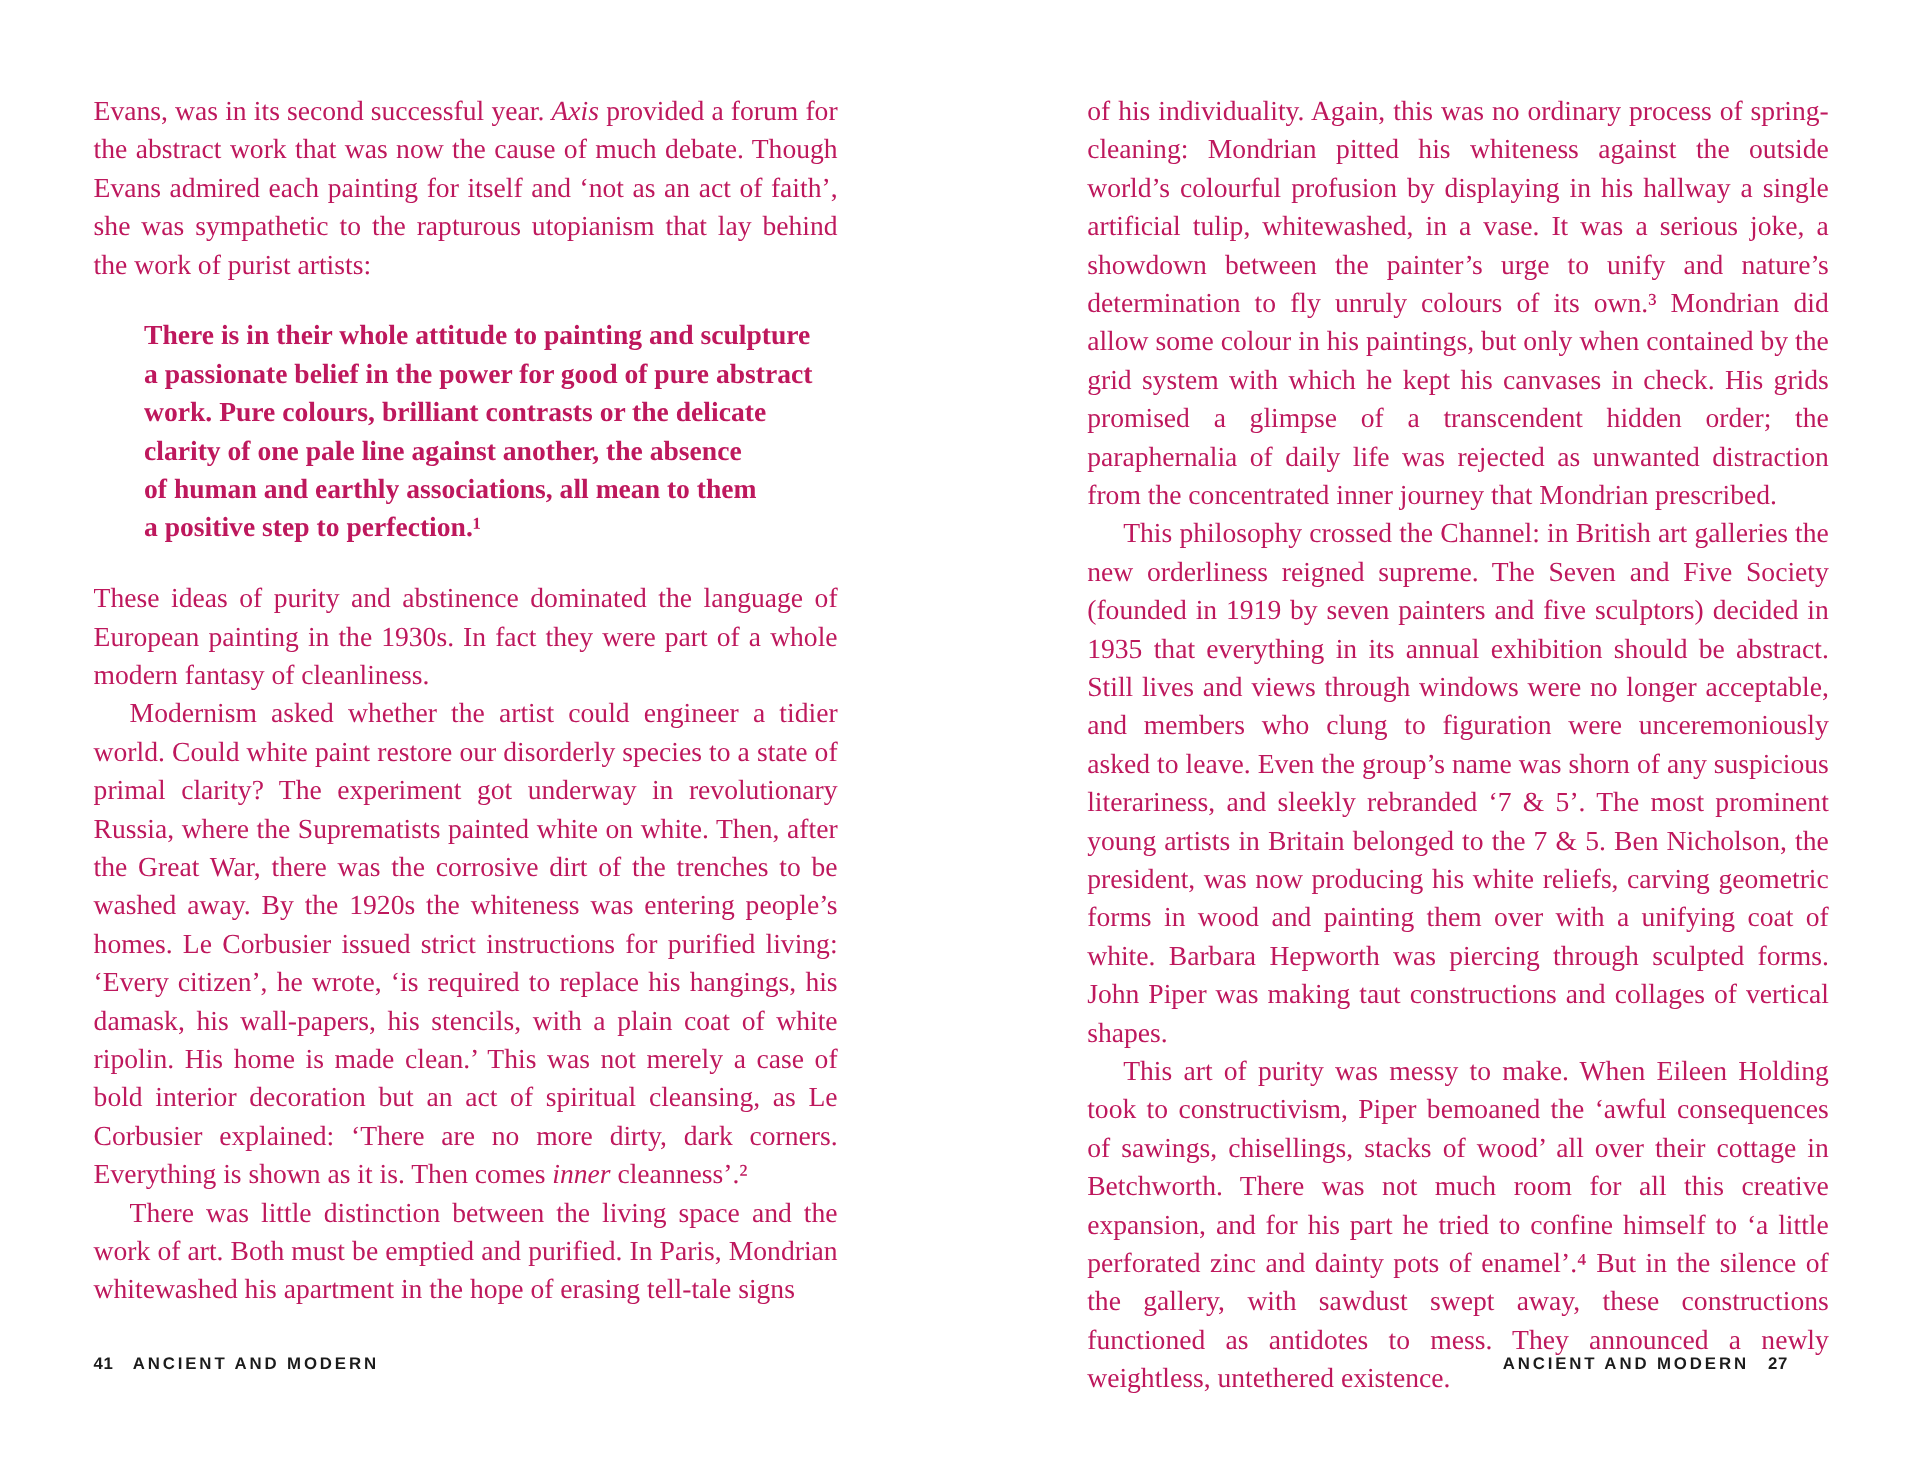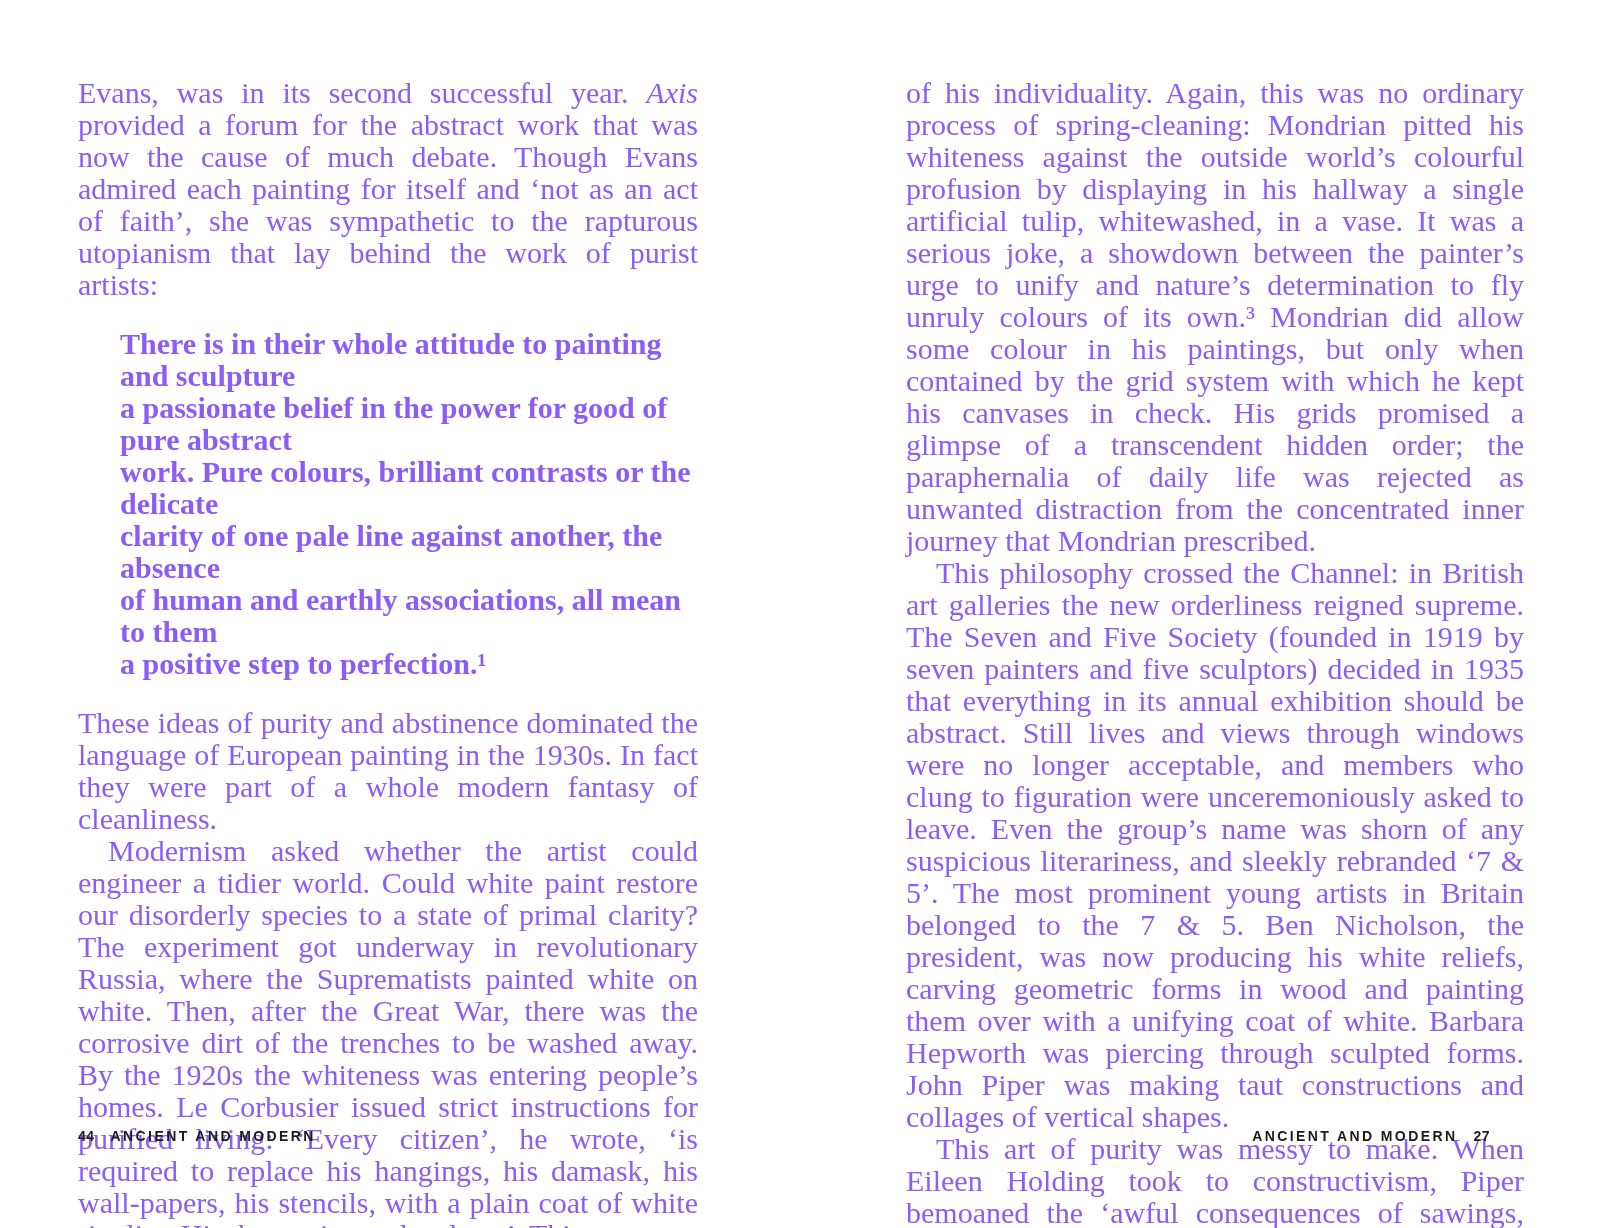--- a/index.html
+++ b/index.html
@@ -18,24 +18,24 @@
   }
   .page {
     position: absolute;
     top: 77px;
   }
   .page.left  { left: 78px;  width: 620px; }
   .page.right { left: 906px; width: 618px; }
 
   .text-block p {
     margin: 0;
-    font-size: 30px;
+    font-size: 23px;
     line-height: 32px;
     text-align: justify;
-    color: #8b5cf6;
+    color: #be185d;
   }
   .text-block p.indent { text-indent: 30px; }
   .text-block p.quote {
     margin: 27px 0 27px 42px;
     text-align: left;
     font-weight: bold;
   }
   .italic { font-style: italic; }
 
   .footer {
@@ -58,32 +58,33 @@
 <body>
 
 <div class="spread">
 
   <div class="page left">
     <div class="text-block">
         <p><span>Evans, was in its second successful year. </span><span class="italic">Axis</span><span> provided a forum for the abstract work that was now the cause of much debate. Though Evans admired each painting for itself and ‘not as an act of faith’, she was sympathetic to the rapturous utopianism that lay behind the work of purist artists:</span></p>
         <p class="quote">There is in their whole attitude to painting and sculpture<br>a passionate belief in the power for good of pure abstract<br>work. Pure colours, brilliant contrasts or the delicate<br>clarity of one pale line against another, the absence<br>of human and earthly associations, all mean to them<br>a positive step to perfection.¹</p>
         <p><span>These ideas of purity and abstinence dominated the language of European painting in the 1930s. In fact they were part of a whole modern fantasy of cleanliness.</span></p>
         <p class="indent"><span>Modernism asked whether the artist could engineer a tidier world. Could white paint restore our disorderly species to a state of primal clarity? The experiment got underway in revolutionary Russia, where the Suprematists painted white on white. Then, after the Great War, there was the corrosive dirt of the trenches to be washed away. By the 1920s the whiteness was entering people’s homes. Le Corbusier issued strict instructions for purified living: ‘Every citizen’, he wrote, ‘is required to replace his hangings, his damask, his wall-papers, his stencils, with a plain coat of white ripolin. His home is made clean.’ This was not merely a case of bold interior decoration but an act of spiritual cleansing, as Le Corbusier explained: ‘There are no more dirty, dark corners. Everything is shown as it is. Then comes </span><span class="italic">inner</span><span> cleanness’.²</span></p>
+        <p class="indent"><span>There was little distinction between the living space and the work of art. Both must be emptied and purified. In Paris, Mondrian whitewashed his apartment in the hope of erasing tell-tale signs</span></p>
       </div>
   </div>
 
   <div class="page right">
     <div class="text-block">
         <p><span>of his individuality. Again, this was no ordinary process of spring-cleaning: Mondrian pitted his whiteness against the outside world’s colourful profusion by displaying in his hallway a single artificial tulip, whitewashed, in a vase. It was a serious joke, a showdown between the painter’s urge to unify and nature’s determination to fly unruly colours of its own.³ Mondrian did allow some colour in his paintings, but only when contained by the grid system with which he kept his canvases in check. His grids promised a glimpse of a transcendent hidden order; the paraphernalia of daily life was rejected as unwanted distraction from the concentrated inner journey that Mondrian prescribed.</span></p>
         <p class="indent"><span>This philosophy crossed the Channel: in British art galleries the new orderliness reigned supreme. The Seven and Five Society (founded in 1919 by seven painters and five sculptors) decided in 1935 that everything in its annual exhibition should be abstract. Still lives and views through windows were no longer acceptable, and members who clung to figuration were unceremoniously asked to leave. Even the group’s name was shorn of any suspicious literariness, and sleekly rebranded ‘7 &amp; 5’. The most prominent young artists in Britain belonged to the 7 &amp; 5. Ben Nicholson, the president, was now producing his white reliefs, carving geometric forms in wood and painting them over with a unifying coat of white. Barbara Hepworth was piercing through sculpted forms. John Piper was making taut constructions and collages of vertical shapes.</span></p>
         <p class="indent"><span>This art of purity was messy to make. When Eileen Holding took to constructivism, Piper bemoaned the ‘awful consequences of sawings, chisellings, stacks of wood’ all over their cottage in Betchworth. There was not much room for all this creative expansion, and for his part he tried to confine himself to ‘a little perforated zinc and dainty pots of enamel’.⁴ But in the silence of the gallery, with sawdust swept away, these constructions functioned as antidotes to mess. They announced a newly weightless, untethered existence.</span></p>
       </div>
   </div>
 
   <div class="footer fleft">
-    <span class="pagenum">44</span><span class="runhead">ANCIENT AND MODERN</span>
+    <span class="pagenum">41</span><span class="runhead">ANCIENT AND MODERN</span>
   </div>
 
   <div class="footer fright">
     <span class="runhead">ANCIENT AND MODERN</span><span class="pagenum">27</span>
   </div>
 
 </div>
 
 </body></html>

